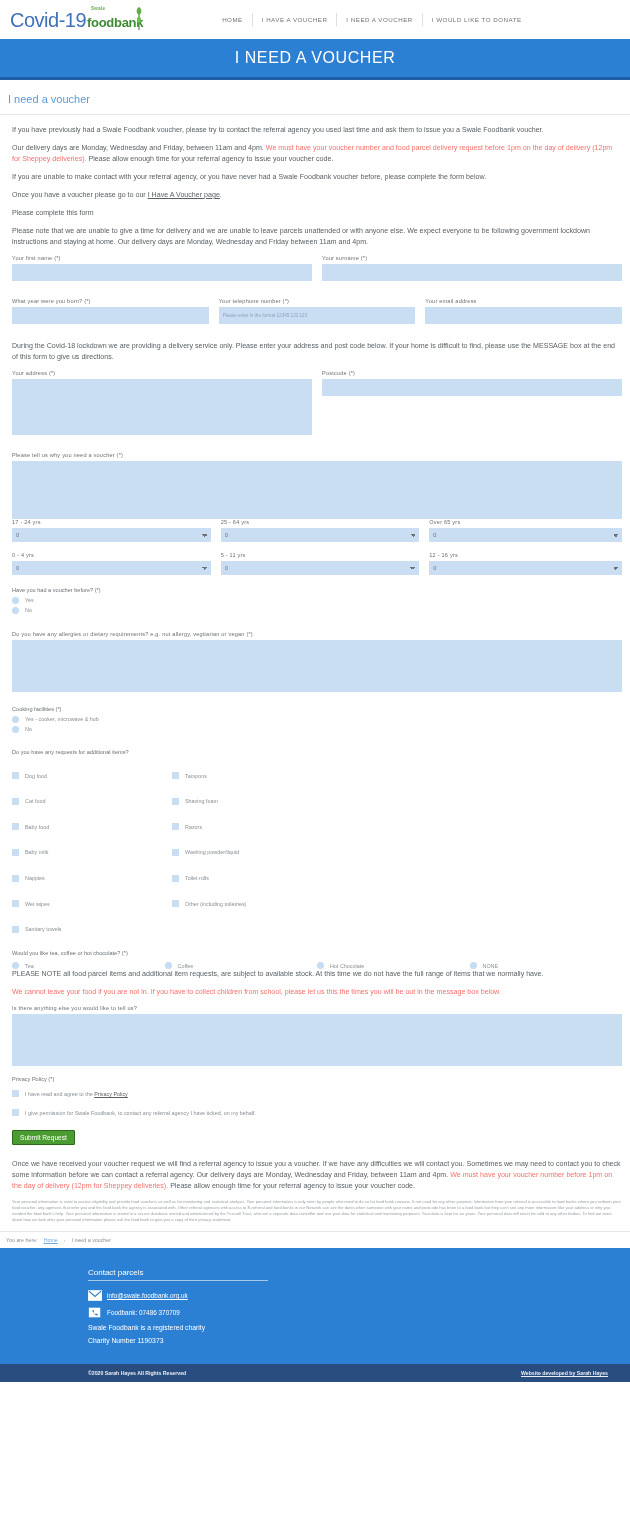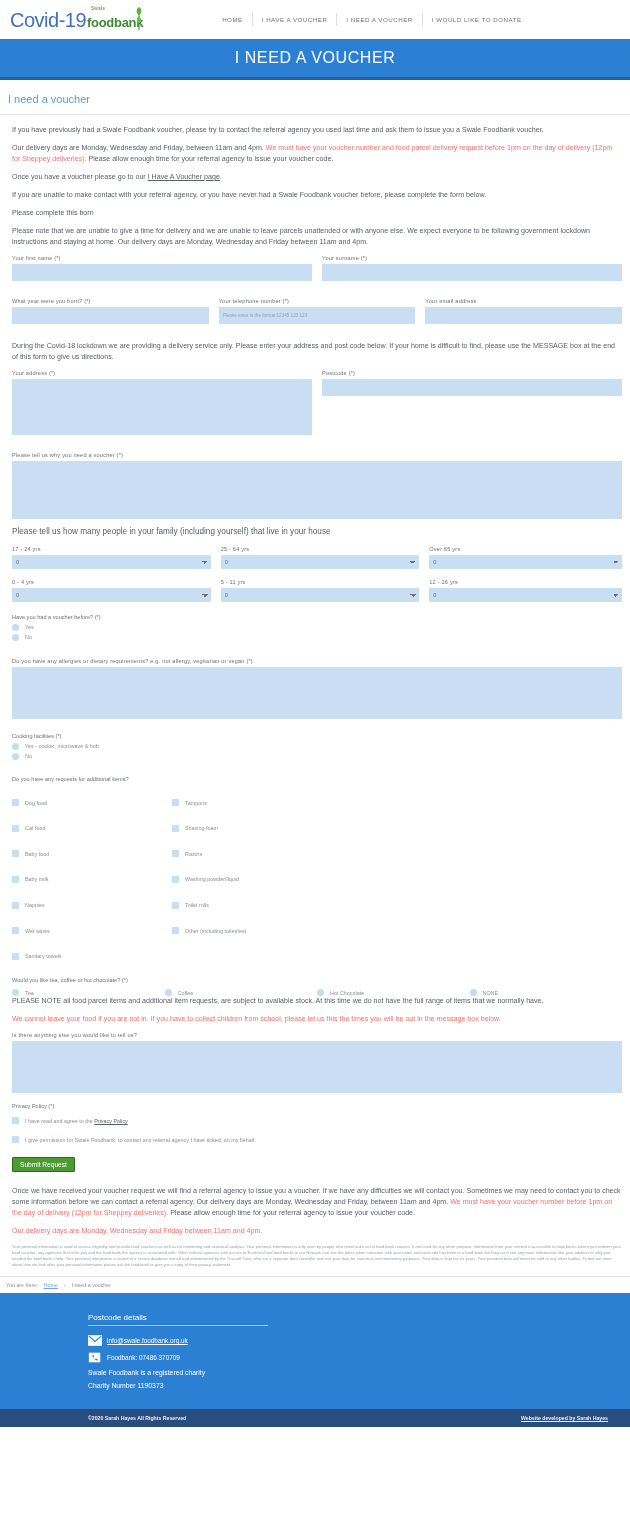--- a/index.html
+++ b/index.html
@@ -261,26 +261,26 @@
 <div class="crumb-title">I need a voucher</div>
 
 <div class="content">
 
   <p class="body">If you have previously had a Swale Foodbank voucher, please try to contact the referral agency you used last time and ask them to issue you a Swale Foodbank voucher.</p>
 
   <p class="body">
     <span>Our delivery days are Monday, Wednesday and Friday, between 11am and 4pm. </span><span class="red">We must have your voucher number and food parcel delivery request before 1pm on the day of delivery (12pm for Sheppey deliveries).</span><span> Please allow enough time for your referral agency to issue your voucher code.</span>
   </p>
 
+  <p class="body">If you are unable to make contact with your referral agency, or you have never had a Swale Foodbank voucher before, please complete the form below.</p>
+
   <p class="body">
     <span>Once you have a voucher please go to our </span><a class="inline" href="#">I Have A Voucher page</a><span>.</span>
   </p>
-
-  <p class="body">If you are unable to make contact with your referral agency, or you have never had a Swale Foodbank voucher before, please complete the form below.</p>
-  <p class="body">Please complete this born</p>
+  <p class="body">Please complete this form</p>
   <p class="body">Please note that we are unable to give a time for delivery and we are unable to leave parcels unattended or with anyone else. We expect everyone to be following government lockdown instructions and staying at home. Our delivery days are Monday, Wednesday and Friday between 11am and 4pm.</p>
 
   <div class="row" style="margin-top:4px;">
     <div class="fld" style="width:303px;">
       <div class="lbl">Your first name (*)</div>
       <input class="inp" type="text" value="" style="">
     </div>
     <div class="fld" style="width:303px;">
       <div class="lbl">Your surname (*)</div>
       <input class="inp" type="text" value="" style="">
@@ -319,21 +319,20 @@
     </div>
   </div>
 
   <div class="spacer-14"></div>
 
   <div class="fld">
     <div class="lbl">Please tell us why you need a voucher (*)</div>
     <textarea class="ta" rows="5" style="height: 58px;"></textarea>
   </div>
 
-  <div class="group-title">Please tell us how many people in your family (including yourself) that live in your house</div>
 
   <div class="row" style="margin-bottom:10px;">
     <div class="fld" style="width:200px;">
       <div class="lbl">17 - 24 yrs</div>
       <select class="sel"><option>0</option></select>
     </div>
     <div class="fld" style="width:200px;">
       <div class="lbl">25 - 64 yrs</div>
       <select class="sel"><option>0</option></select>
     </div>
@@ -492,33 +491,32 @@
     <div class="chk-row" style="height:22px;">
       <span class="chk"></span>
       <span class="chk-lbl">I give permission for Swale Foodbank, to contact any referral agency I have ticked, on my behalf.</span>
     </div>
     <button class="btn-submit" style="margin-top:6px;">Submit Request</button>
   </div>
 
   <p class="body" style="margin-top:14px;">
     <span>Once we have received your voucher request we will find a referral agency to issue you a voucher. If we have any difficulties we will contact you. Sometimes we may need to contact you to check some information before we can contact a referral agency. Our delivery days are Monday, Wednesday and Friday, between 11am and 4pm. </span><span class="red">We must have your voucher number before 1pm on the day of delivery (12pm for Sheppey deliveries).</span><span> Please allow enough time for your referral agency to issue your voucher code.</span>
   </p>
-  <p class="redline">Our delivery days are Monday, Wednesday and Friday between 11am and 4pm.</p>
   <p class="micro">Your personal information is used to assess eligibility and provide food vouchers as well as for monitoring and statistical analysis. Your personal information is only seen by people who need to do so for food bank reasons. It not used for any other purpose. Information from your referral is accessible to food banks where you redeem your food voucher, any agencies that refer you and the food bank the agency is associated with. Other referral agencies with access to E-referral and food banks in our Network can see the dates when someone with your name and postcode has been to a food bank but they can't see any more information; like your address or why you needed the food bank's help. Your personal information is stored in a secure database owned and administered by the Trussell Trust, who are a separate data controller and use your data for statistical and monitoring purposes. Your data is kept for six years. Your personal data will never be sold to any other bodies. To find out more about how we look after your personal information please ask the food bank to give you a copy of their privacy statement.</p>
 </div>
 
 <div class="crumbbar">
   <span>You are here:</span>
   <a href="#">Home</a>
   <span class="crumb-sep">›</span>
   <span>I need a voucher</span>
 </div>
 
 <div class="footer">
-  <div class="f-title">Postcode details</div>
+  <div class="f-title">Contact parcels</div>
   <div class="f-line">
     <svg class="f-ico" viewBox="0 0 16 12">
       <rect x="0.5" y="0.5" width="15" height="11" fill="#ffffff" stroke="#ffffff"></rect>
       <path d="M1 1 L8 7 L15 1" fill="none" stroke="#2c80d3" stroke-width="1.4"></path>
     </svg>
     <a class="f-link" href="#">info@swale.foodbank.org.uk</a>
   </div>
   <div class="f-line">
     <svg class="f-ico" viewBox="0 0 16 12">
       <rect x="1" y="0.5" width="13" height="11" fill="#ffffff"></rect>

